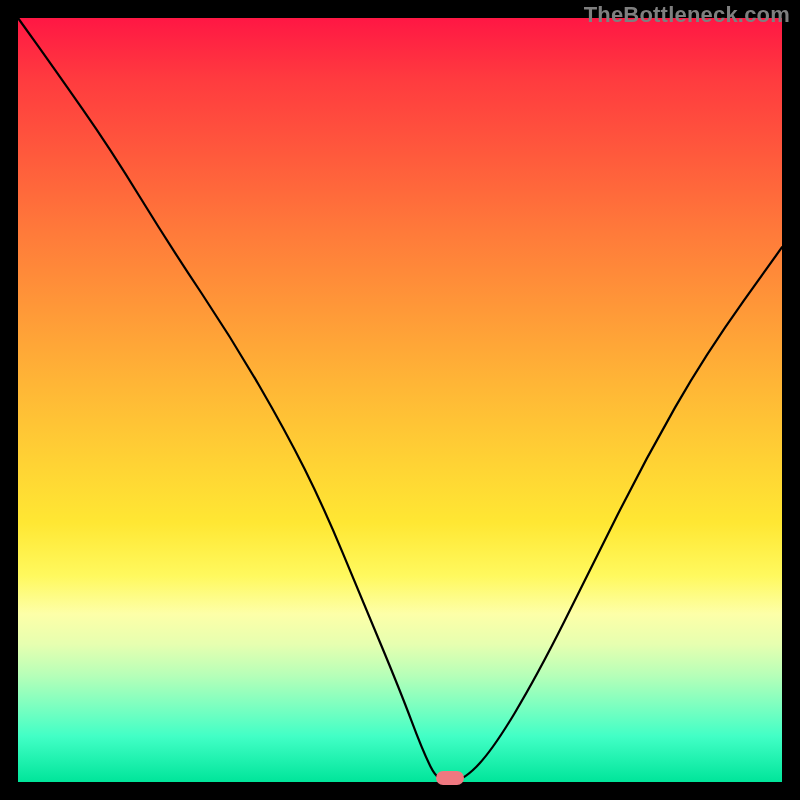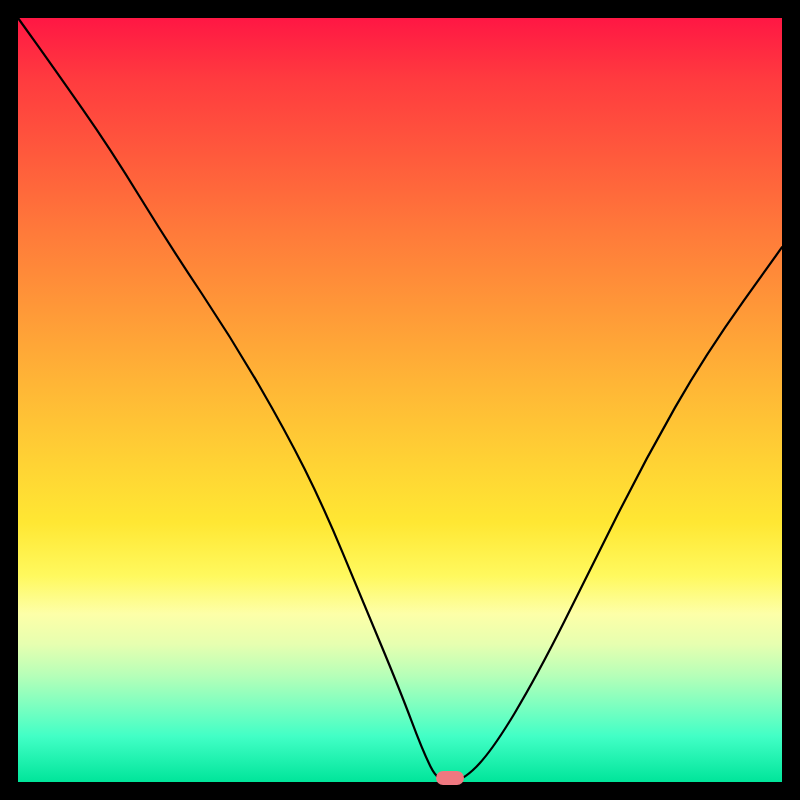--- a/index.html
+++ b/index.html
@@ -68,19 +68,20 @@
     height: 14px;
     border-radius: 7px;
     background: #ef7880;
     transform: translate(-50%, -50%);
   }
 </style>
 </head>
 <body>
 
 <div class="frame">
+  <div class="watermark">TheBottleneck.com</div>
   <div class="plot">
     <svg class="curve" viewBox="0 0 764 764" preserveAspectRatio="none">
       <path id="curve-path" fill="none" stroke="#000" stroke-width="2.2" stroke-linejoin="round" stroke-linecap="round" d="M 0.0 0.0 Q 0.0 0.0 19.1 26.7 Q 38.2 53.5 64.9 91.7 Q 91.7 129.9 122.2 179.5 Q 152.8 229.2 183.4 275.0 Q 213.9 320.9 240.7 366.7 Q 267.4 412.6 286.5 450.8 Q 305.6 489.0 324.7 534.8 Q 343.8 580.6 362.9 626.5 Q 382.0 672.3 393.5 702.9 Q 404.9 733.4 412.6 748.7 Q 420.2 764.0 431.7 764.0 Q 443.1 764.0 458.4 748.7 Q 473.7 733.4 496.6 695.2 Q 519.5 657.0 546.3 603.6 Q 573.0 550.1 599.7 496.6 Q 626.5 443.1 657.0 389.6 Q 687.6 336.2 725.8 282.7 T 764.0 229.2"></path>
     </svg>
     <div id="marker" class="marker" style="left: 431.66px; top: 760px;"></div>
   </div>
 </div>
 
 </body></html>

